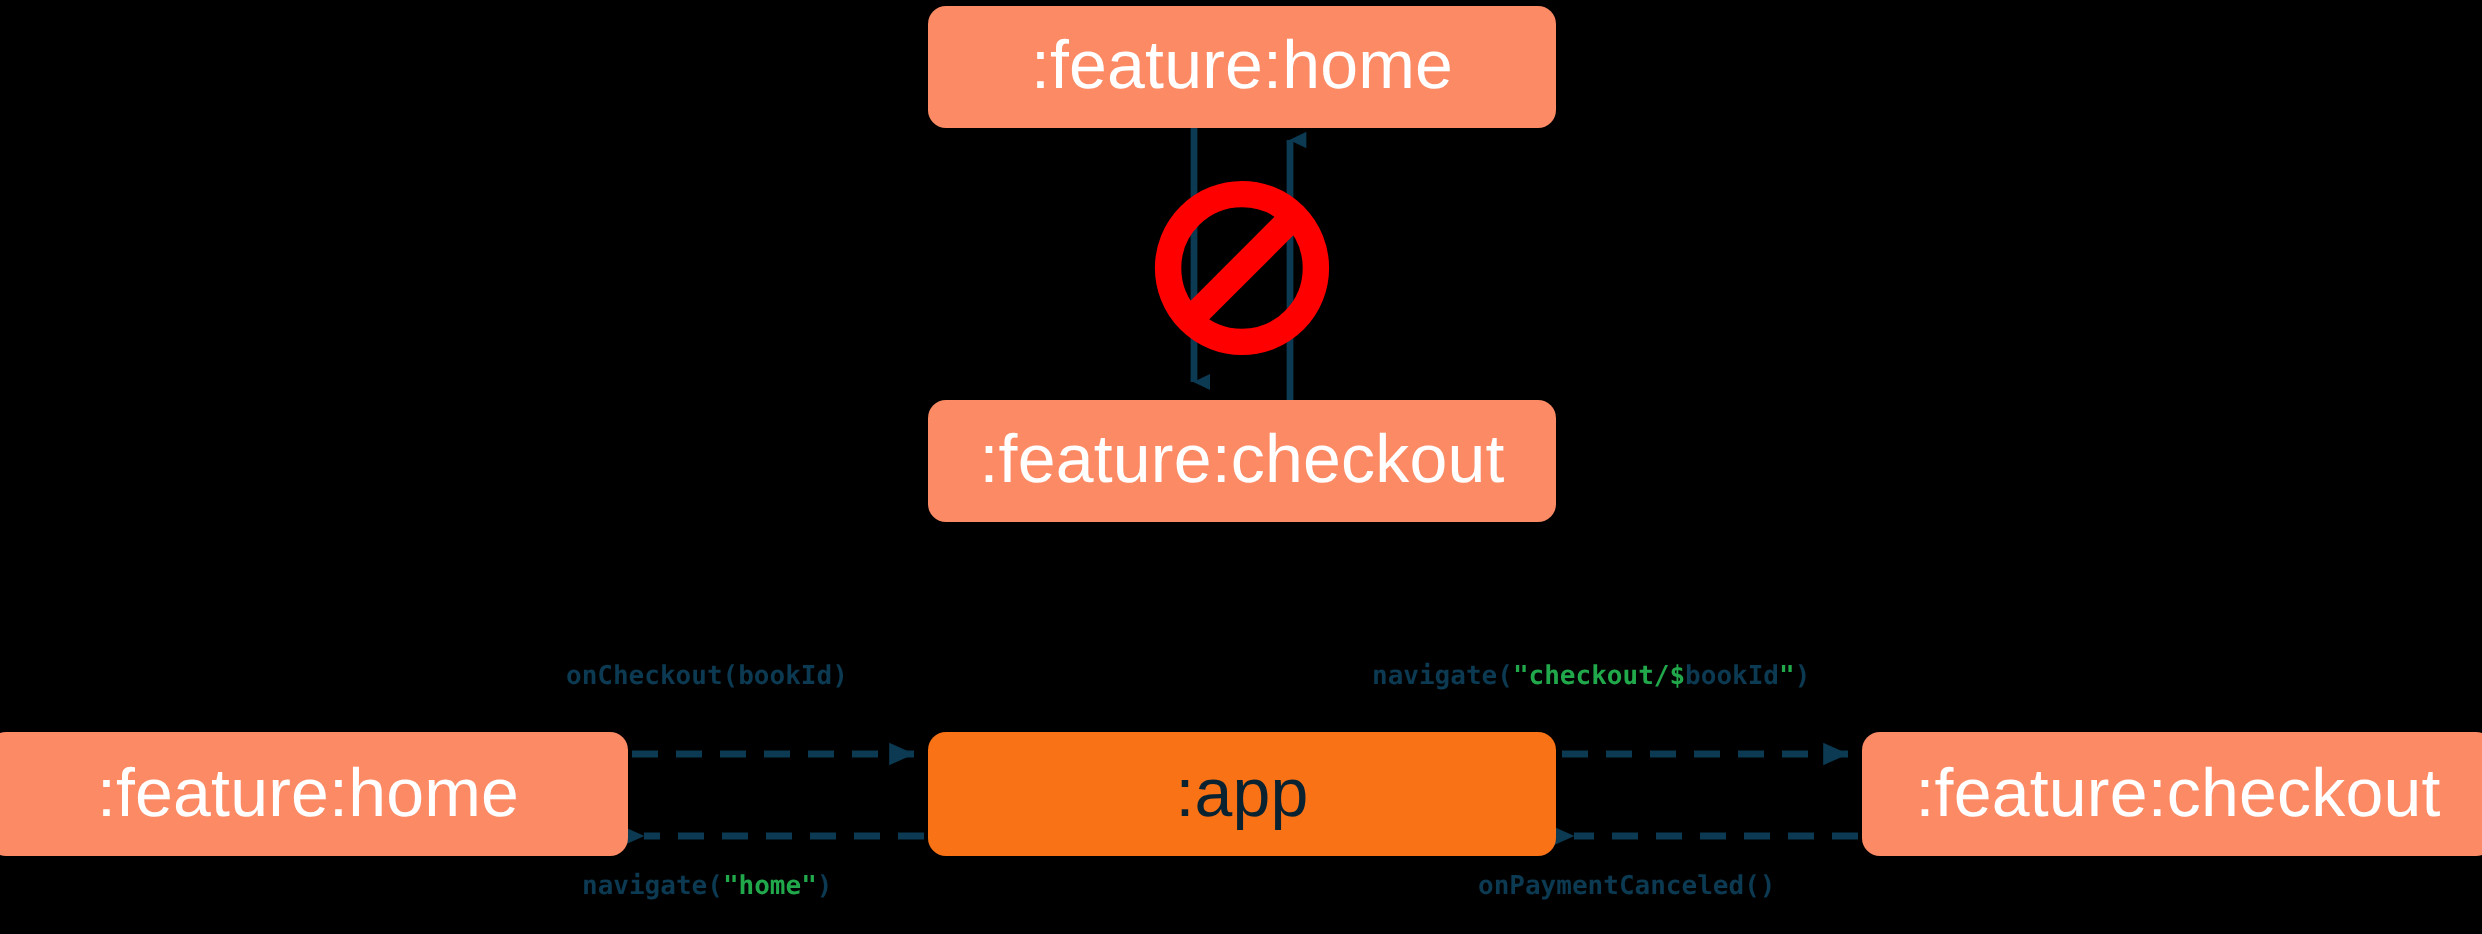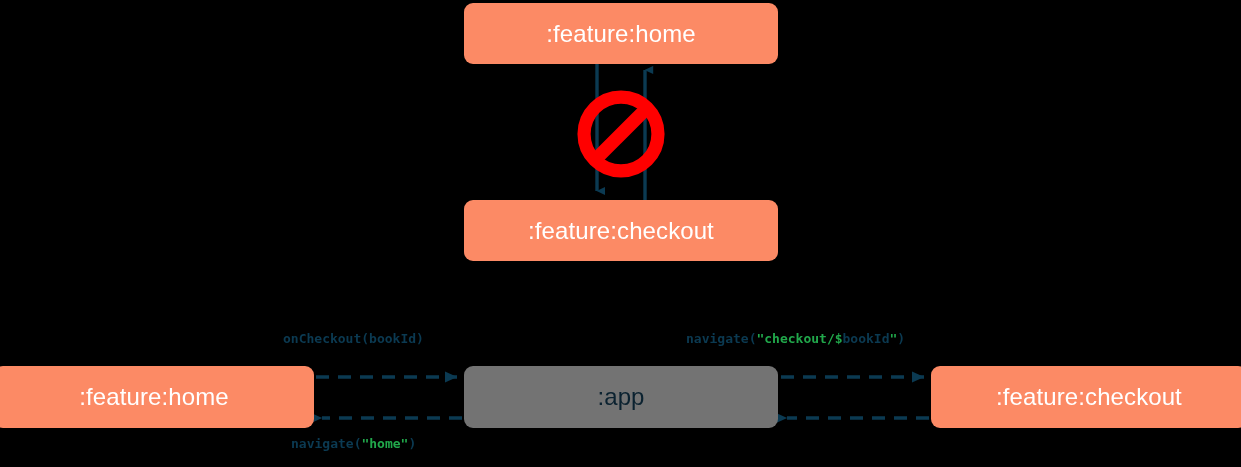--- a/index.html
+++ b/index.html
@@ -20,31 +20,31 @@
 
   
   .box {
     position: absolute;
     box-sizing: border-box;
     border-radius: 9px;
     display: flex;
     align-items: center;
     justify-content: center;
     font-family: "Liberation Sans", sans-serif;
-    font-size: 24px;
+    font-size: 34px;
     letter-spacing: 0.1px;
     white-space: nowrap;
     user-select: none;
   }
   .box.feature {
     background: #FC8A65;
     color: #FFFFFF;
   }
   .box.app {
-    background: #737373;
+    background: #f97316;
     color: #0B2230;
   }
 
   
   #box-top-home      { left: 464px; top: 3px;   width: 314px; height: 61px; }
   #box-top-checkout  { left: 464px; top: 200px; width: 314px; height: 61px; }
 
   
   #box-bottom-home     { left: -6px;  top: 366px; width: 320px; height: 62px; }
   #box-bottom-app      { left: 464px; top: 366px; width: 314px; height: 62px; }
@@ -145,14 +145,15 @@
   <div class="box feature" id="box-bottom-checkout">
     <span>:feature:checkout</span>
   </div>
 
   <div class="edge-label" id="label-oncheckout"><span class="tok-plain">onCheckout</span><span class="tok-paren">(</span><span class="tok-identifier">bookId</span><span class="tok-paren">)</span></div>
 
   <div class="edge-label" id="label-navigate-check"><span class="tok-plain">navigate</span><span class="tok-paren">(</span><span class="tok-string">"checkout/$</span><span class="tok-identifier">bookId</span><span class="tok-string">"</span><span class="tok-paren">)</span></div>
 
   <div class="edge-label" id="label-navigate-home"><span class="tok-plain">navigate</span><span class="tok-paren">(</span><span class="tok-string">"home"</span><span class="tok-paren">)</span></div>
 
+  <div class="edge-label" id="label-onpaymentcancel"><span class="tok-plain">onPaymentCanceled</span><span class="tok-paren">()</span></div>
 
 </div>
 
 </body></html>

